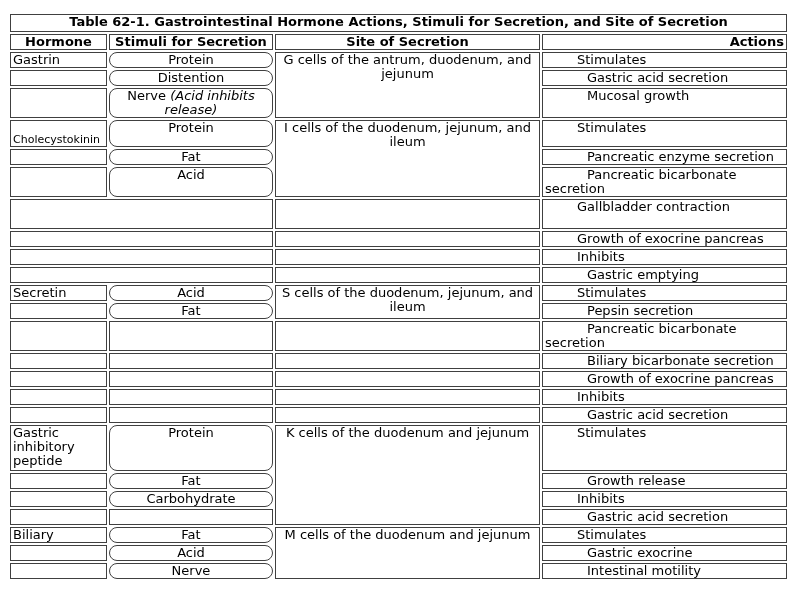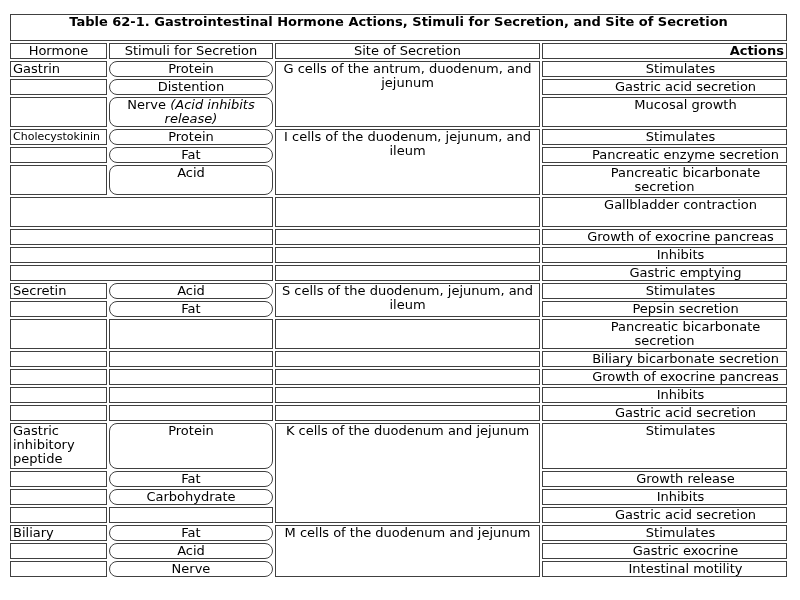--- a/index.html
+++ b/index.html
@@ -3,29 +3,29 @@
 <meta charset="utf-8">
 <style>
   html,body{margin:0;padding:0;background:#ffffff;}
   body{width:800px;height:600px;position:relative;
        font-family:"DejaVu Sans","Liberation Sans",sans-serif;color:#000;}
   table{position:absolute;left:8px;top:12px;width:781px;
         border-collapse:separate;border-spacing:2px;table-layout:fixed;
         font-size:13px;line-height:14px;}
   td{border:1px solid #404040;padding:0 2px;vertical-align:top;overflow:hidden;}
   tr{height:14px;}
-  tr.h18{height:27px;} tr.h15{height:15px;} tr.h30{height:30px;} tr.h46{height:46px;}
+  tr.h18{height:18px;} tr.h15{height:15px;} tr.h30{height:30px;} tr.h46{height:46px;}
   .tt{font-weight:bold;text-align:center;font-size:13px;}
-  .hd{font-weight:normal;text-align:center;}
+  .hd{font-weight:bold;text-align:center;}
   .hda{font-weight:bold;text-align:right;text-indent:32px;}
   .hc{text-align:left;}
-  .small{font-size:11px;line-height:13px;padding-top:0;}
+  .small{font-size:11px;line-height:13px;padding-top:12px;}
   .sc{text-align:center;border-radius:8px;}
   .site{text-align:center;}
-  .act{text-align:center;text-indent:32px;}
+  .act{text-align:left;text-indent:32px;}
   .act.sub{text-indent:42px;}
   .it{font-style:italic;}
 </style>
 </head>
 <body>
 
 <table>
   <colgroup>
     <col style="width:97px">
       <col style="width:164px">

